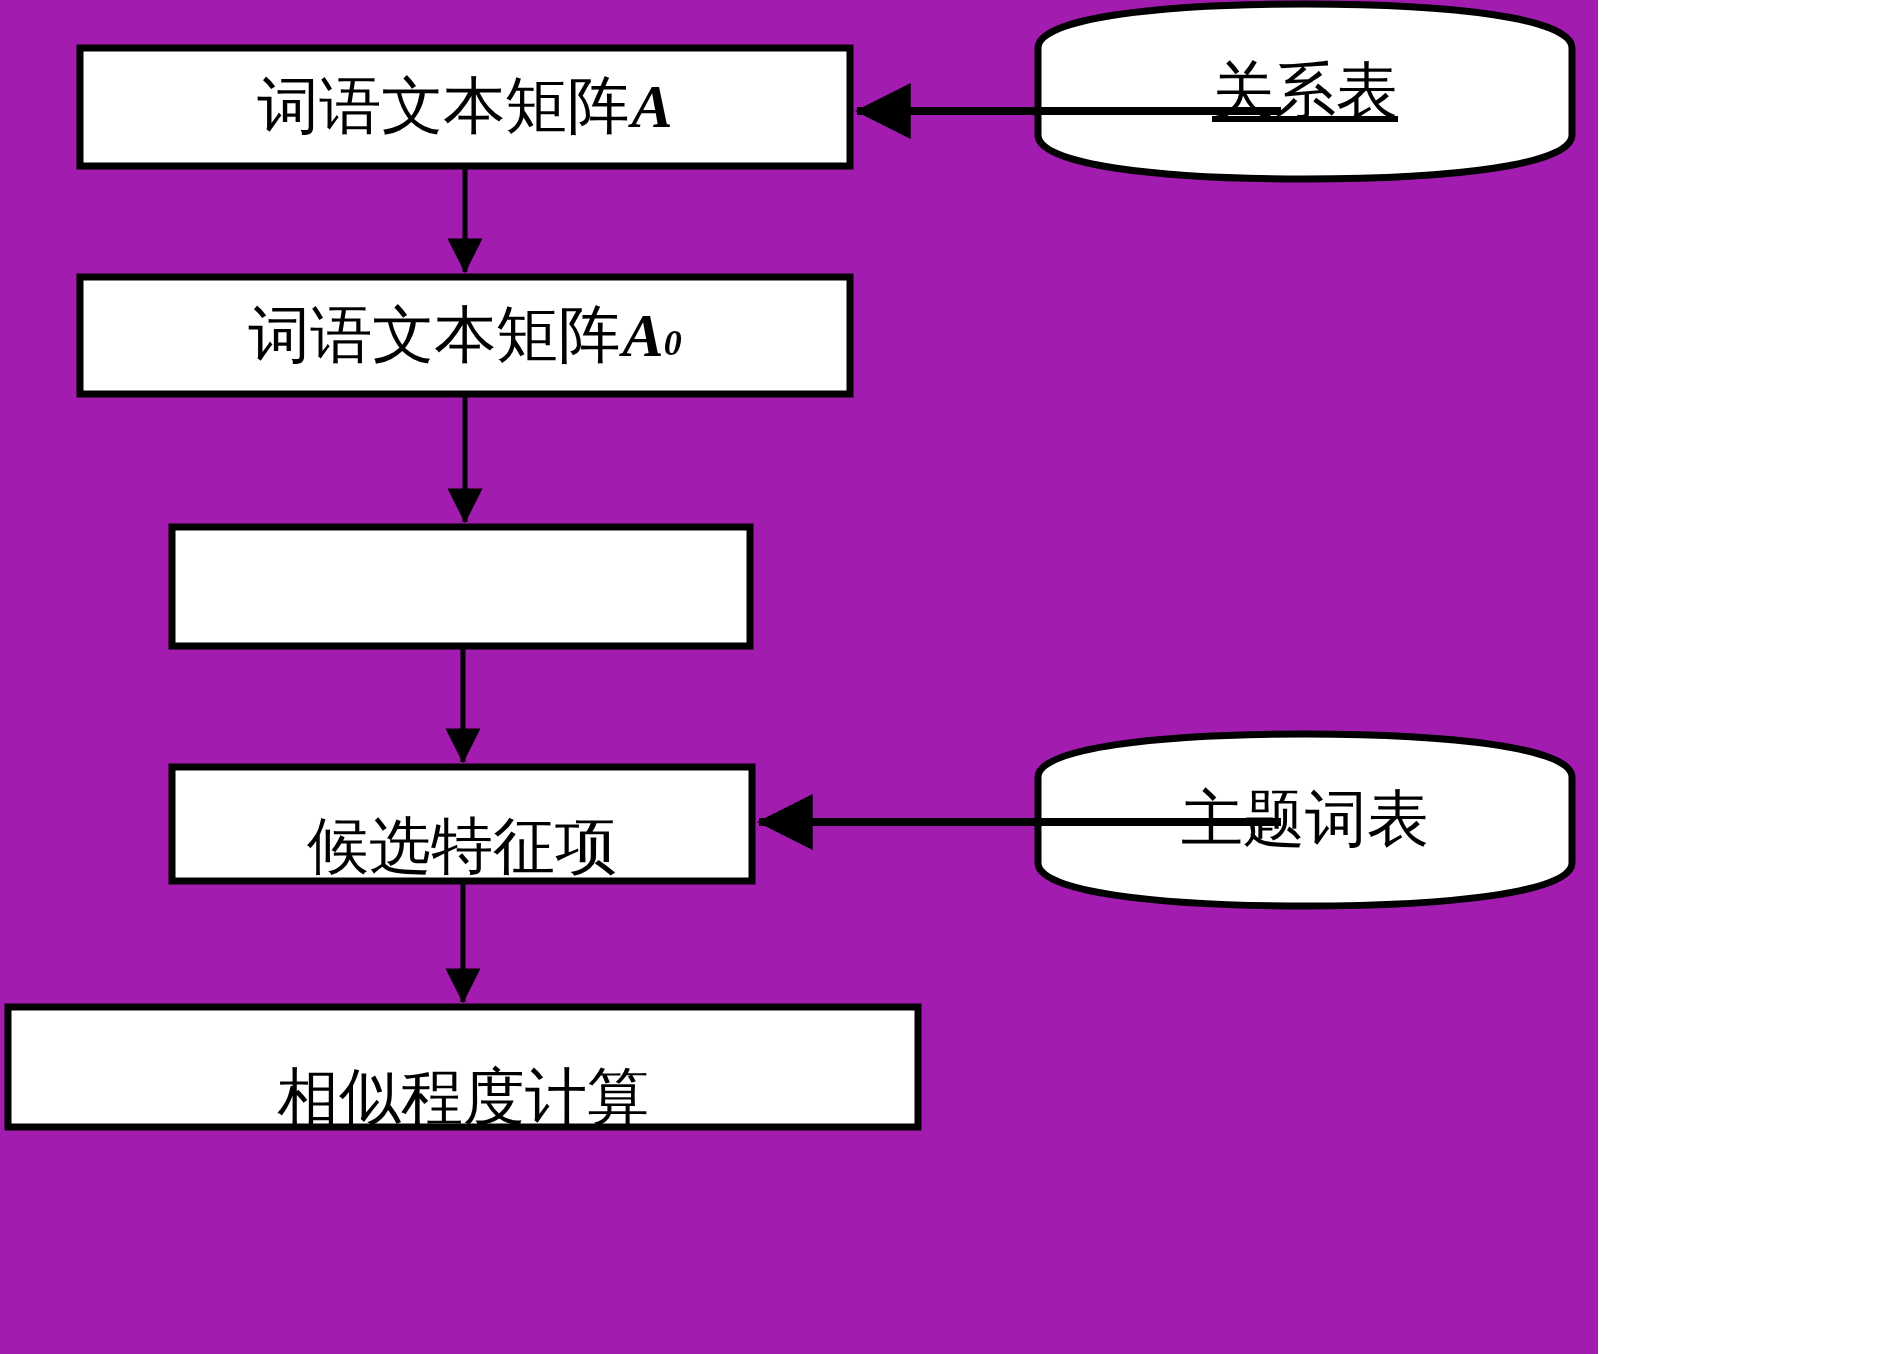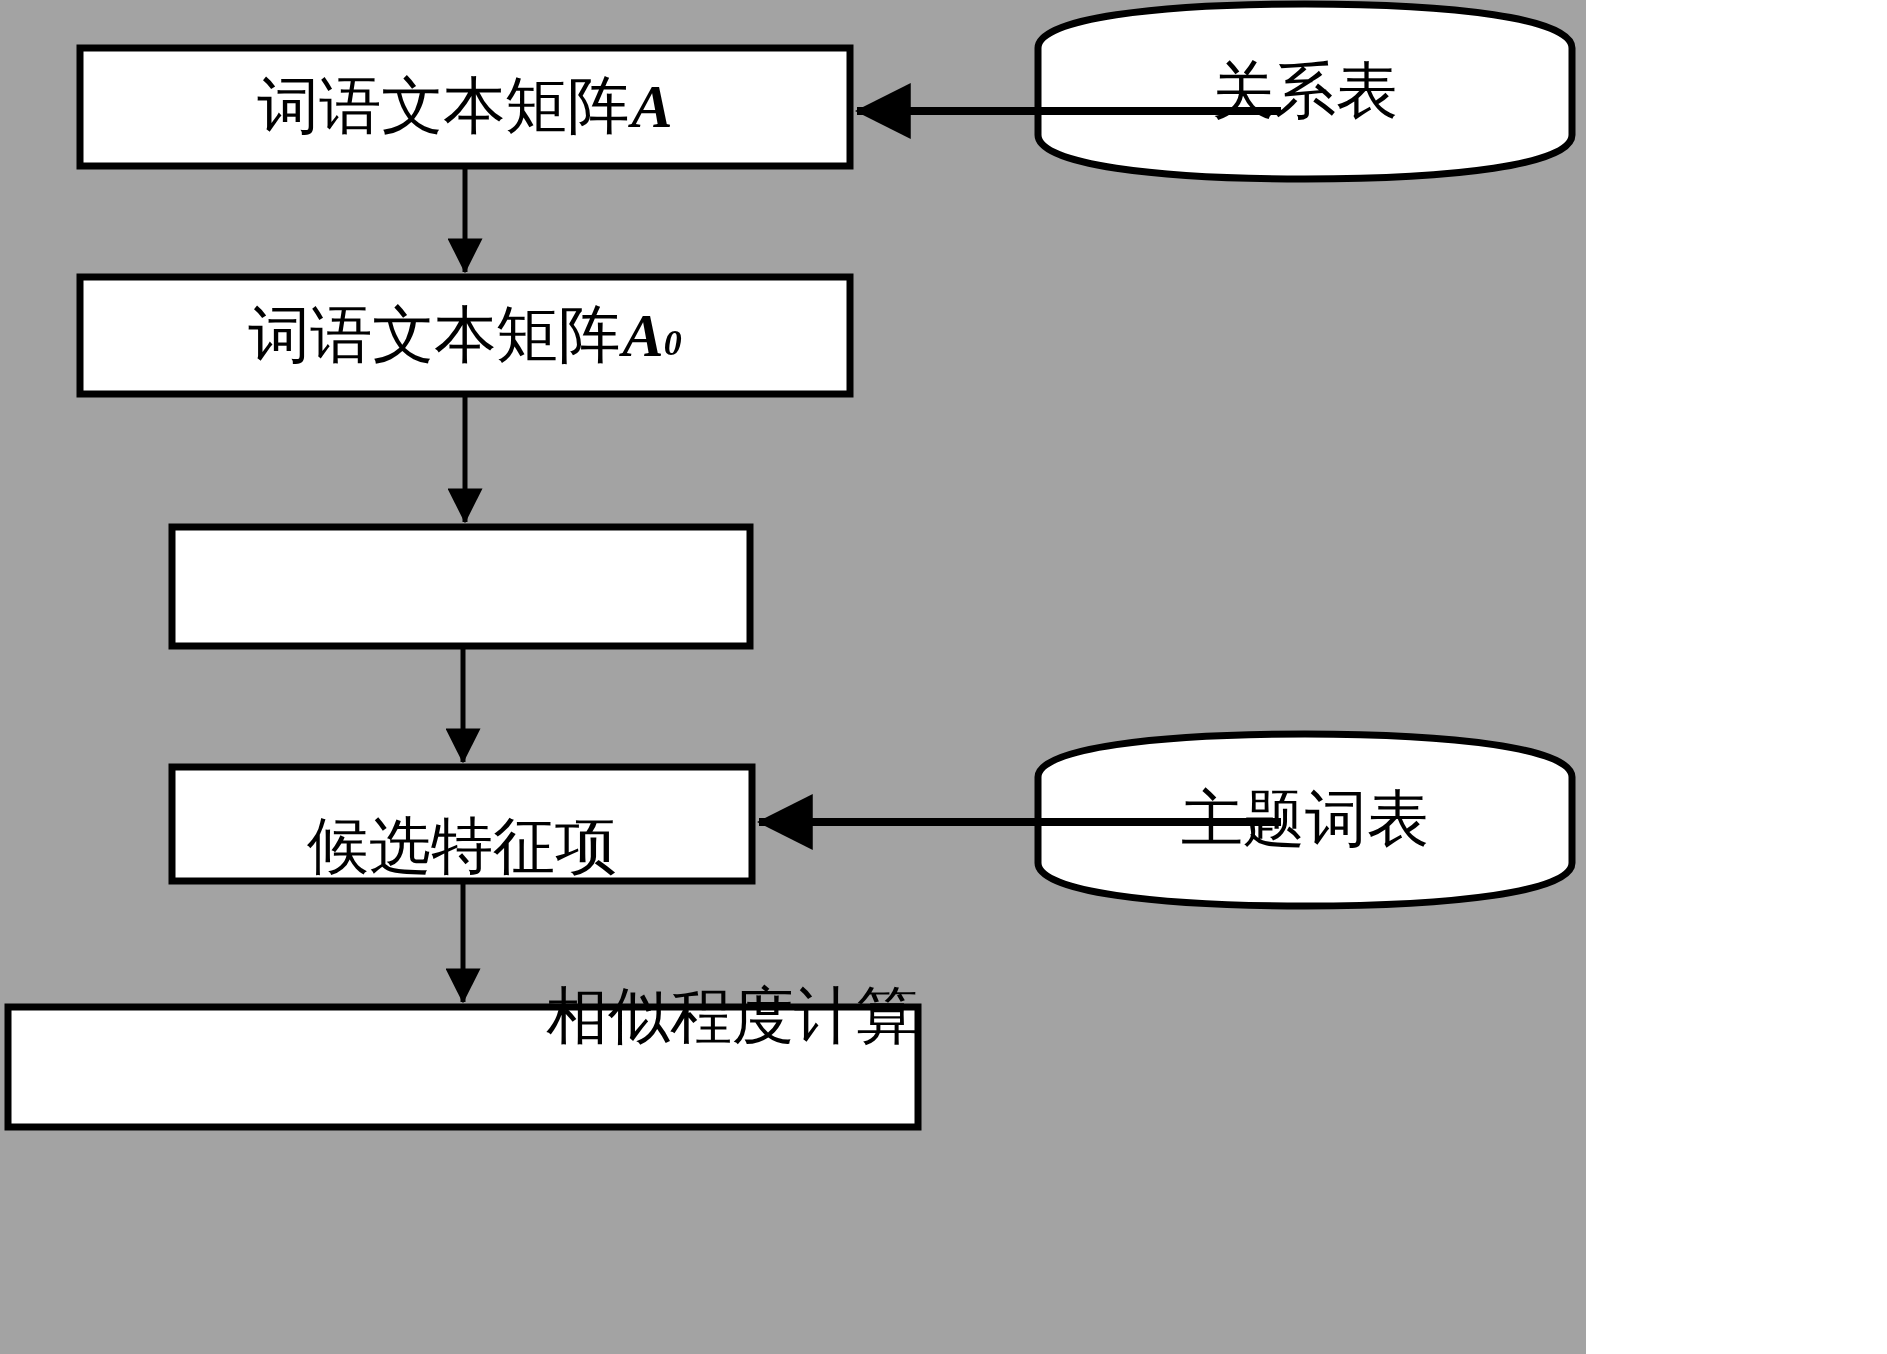--- a/index.html
+++ b/index.html
@@ -7,22 +7,23 @@
     padding: 0;
     background: #ffffff;
   }
   body {
     font-family: "Liberation Serif", "DejaVu Serif", serif;
   }
   #canvas {
     position: relative;
     width: 1586px;
     height: 1354px;
-    background: #a3a3a3;
+    background: #a21caf;
     overflow: hidden;
+    padding-left: 12px;
   }
   #diagram-svg {
     position: absolute;
     left: 0;
     top: 0;
     width: 1887px;
     height: 1354px;
   }
   .node-label {
     position: absolute;
@@ -115,25 +116,25 @@
     <span>词语文本矩阵</span>
       <span class="mathvar">A</span>
       <span class="mathsub">0</span>
   </div>
 
 
   <div class="node-label" style="left:172px; top:790px; width:580px; height:114px;">
     <span>候选特征项</span>
   </div>
 
-  <div class="node-label" style="left:8px; top:957px; width:910px; height:120px;justify-content:flex-end;">
+  <div class="node-label" style="left:8px; top:1038px; width:910px; height:120px;">
     <span>相似程度计算</span>
   </div>
 
-  <div class="node-label" style="left:1038px; top:4px; width:534px; height:175px;">
+  <div class="node-label" style="left:1038px; top:4px; width:534px; height:175px;text-decoration:underline;">
     <span>关系表</span>
   </div>
 
   <div class="node-label" style="left:1038px; top:734px; width:534px; height:172px;">
     <span>主题词表</span>
   </div>
 
 </div>
 
 </body></html>

